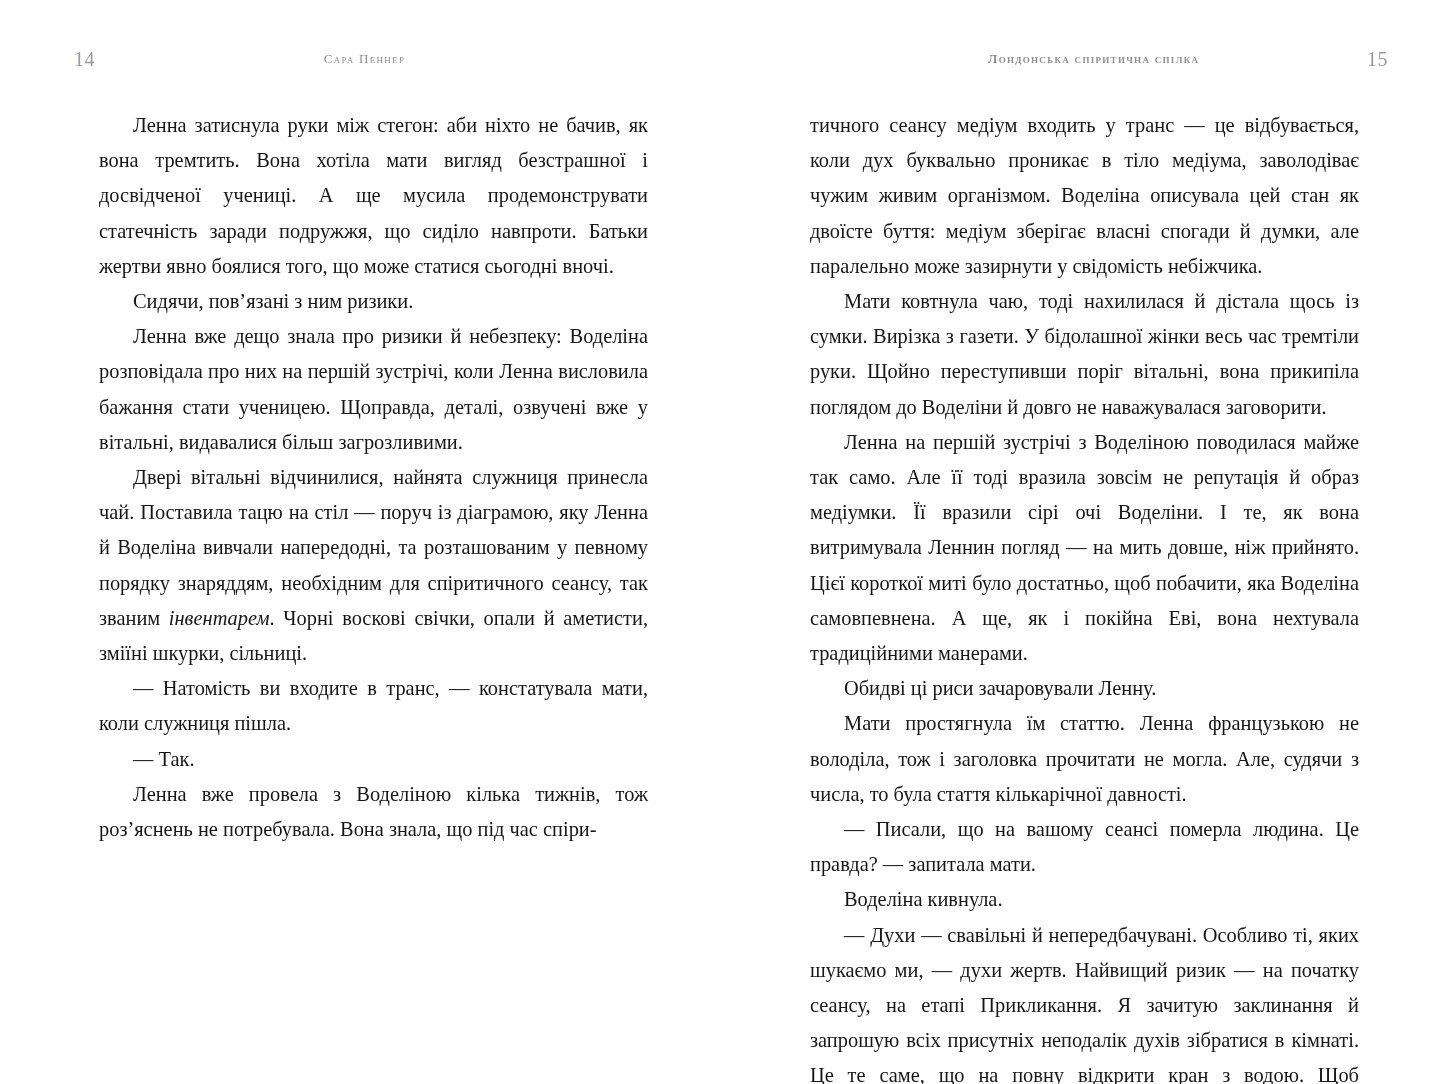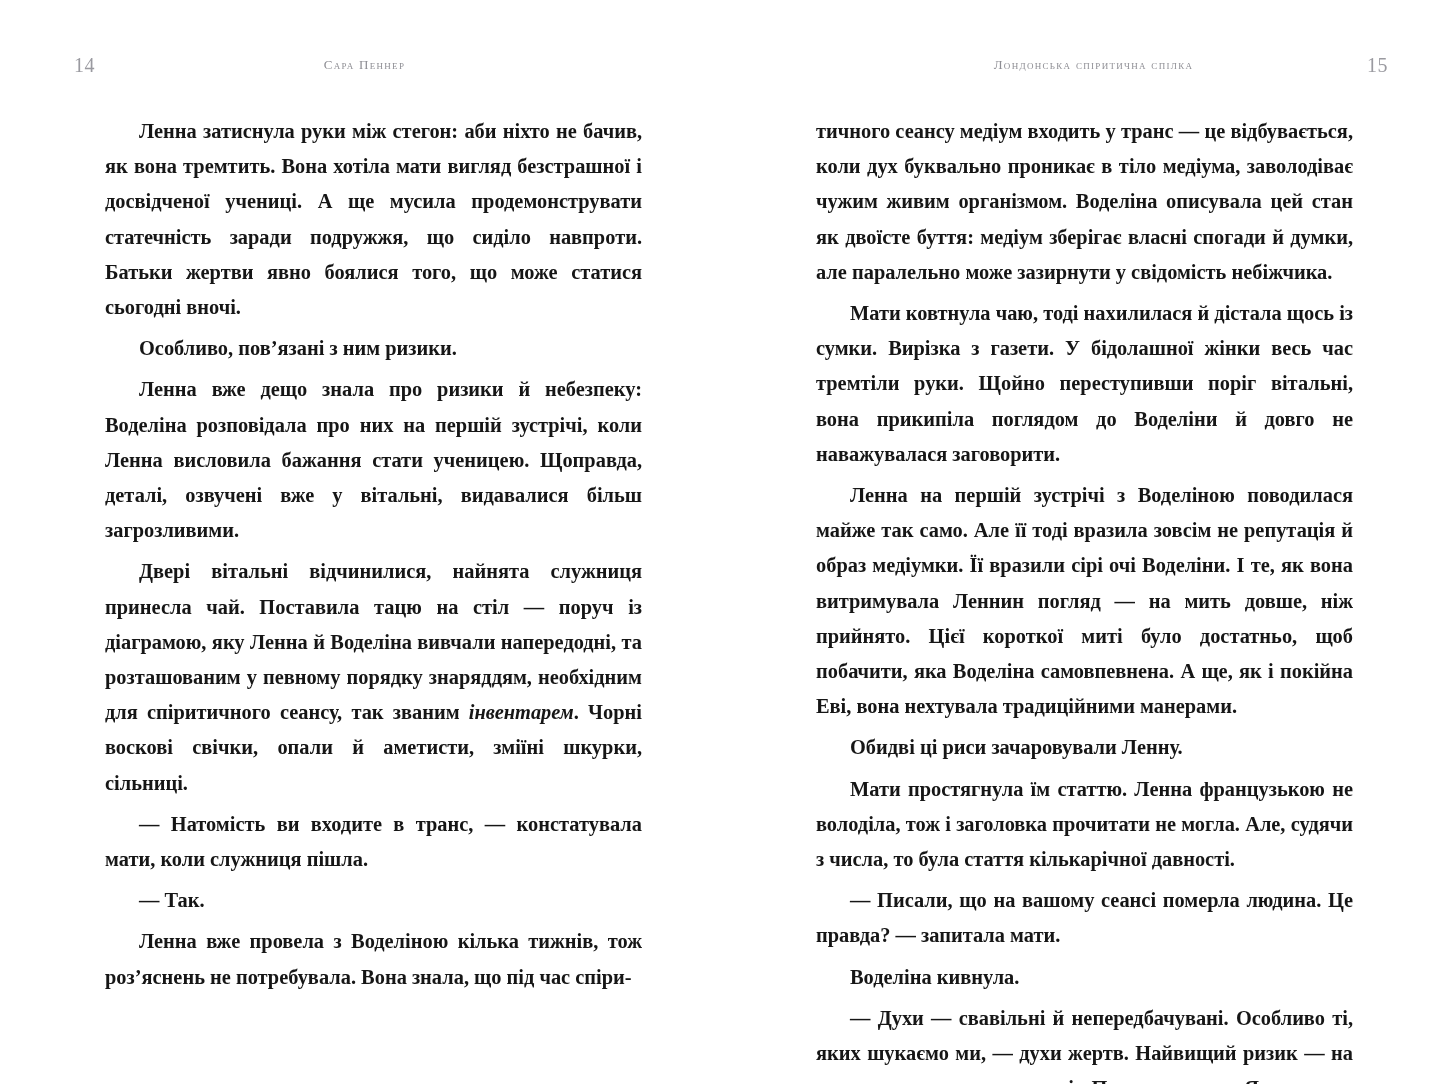--- a/index.html
+++ b/index.html
@@ -13,21 +13,21 @@
     height: 1084px;
     background: #ffffff;
     overflow: hidden;
     font-family: "Liberation Serif", "DejaVu Serif", serif;
     color: #171717;
   }
 
   
   .running-head {
     position: absolute;
-    top: 52px;
+    top: 46px;
     height: 26px;
     display: flex;
     align-items: center;
     font-size: 16.5px;
     letter-spacing: 1.15px;
     color: #8d8d93;
     white-space: nowrap;
   }
   .rh-left  { left: 74px;  width: 578px; }
   .rh-right { left: 810px; width: 578px; }
@@ -39,42 +39,41 @@
     font-family: "Liberation Serif", "DejaVu Serif", serif;
   }
   .rh-title {
     flex: 1;
     text-align: center;
     font-variant: small-caps;
     font-size: 13px;
     letter-spacing: 1.3px;
   }
   .rh-left .rh-title  { padding-right: 18px; }
-  .rh-right .rh-title { padding-left: 10px; }
+  .rh-right .rh-title { padding-left: 10px; font-weight: bold; }
 
   
   .column {
     position: absolute;
     top: 108px;
     width: 549px;
     font-size: 20.4px;
     line-height: 35.2px;
     text-align: justify;
     text-justify: inter-word;
     hyphens: manual;
     color: #161616;
   }
   .col-left  { left: 99px; }
   .col-right { left: 810px; }
 
   .column p {
-    margin: 6px;
+    margin: 0;
     text-indent: 34px;
     text-align: justify;
-    font-weight: bold;
   }
   .column p:last-child { text-align: justify; }
   .column p.no-indent { text-indent: 0; }
 
   
   .column p { text-align-last: left; }
 
   em { font-style: italic; }
 </style>
 </head>
@@ -82,21 +81,21 @@
 
 <div class="page-spread">
 
   <div class="running-head rh-left">
     <span class="folio">14</span>
     <span class="rh-title">Сара Пеннер</span>
   </div>
 
   <div class="column col-left">
     <p>Ленна затиснула руки між стегон: аби ніхто не бачив, як вона тремтить. Вона хотіла мати вигляд безстрашної і досвідченої учениці. А ще мусила продемонструвати статечність заради подружжя, що сиділо навпроти. Батьки жертви явно боялися того, що може статися сьогодні вночі.</p>
-    <p>Особливо, пов’язані з ним ризики.</p>
+    <p>Сидячи, пов’язані з ним ризики.</p>
     <p>Ленна вже дещо знала про ризики й небезпеку: Воделіна розповідала про них на першій зустрічі, коли Ленна висловила бажання стати ученицею. Щоправда, деталі, озвучені вже у вітальні, видавалися більш загрозливими.</p>
     <p><span>Двері вітальні відчинилися, найнята служниця принесла чай. Поставила тацю на стіл — поруч із діаграмою, яку Ленна й Воделіна вивчали напередодні, та розташованим у певному порядку знаряддям, необхідним для спіритичного сеансу, так званим </span><em>інвентарем</em><span>. Чорні воскові свічки, опали й аметисти, зміїні шкурки, сільниці.</span></p>
     <p>— Натомість ви входите в транс, — констатувала мати, коли служниця пішла.</p>
     <p>— Так.</p>
     <p>Ленна вже провела з Воделіною кілька тижнів, тож роз’яснень не потребувала. Вона знала, що під час спіри-</p>
   </div>
 
   <div class="running-head rh-right">
     <span class="rh-title">Лондонська спіритична спілка</span>
     <span class="folio">15</span>

